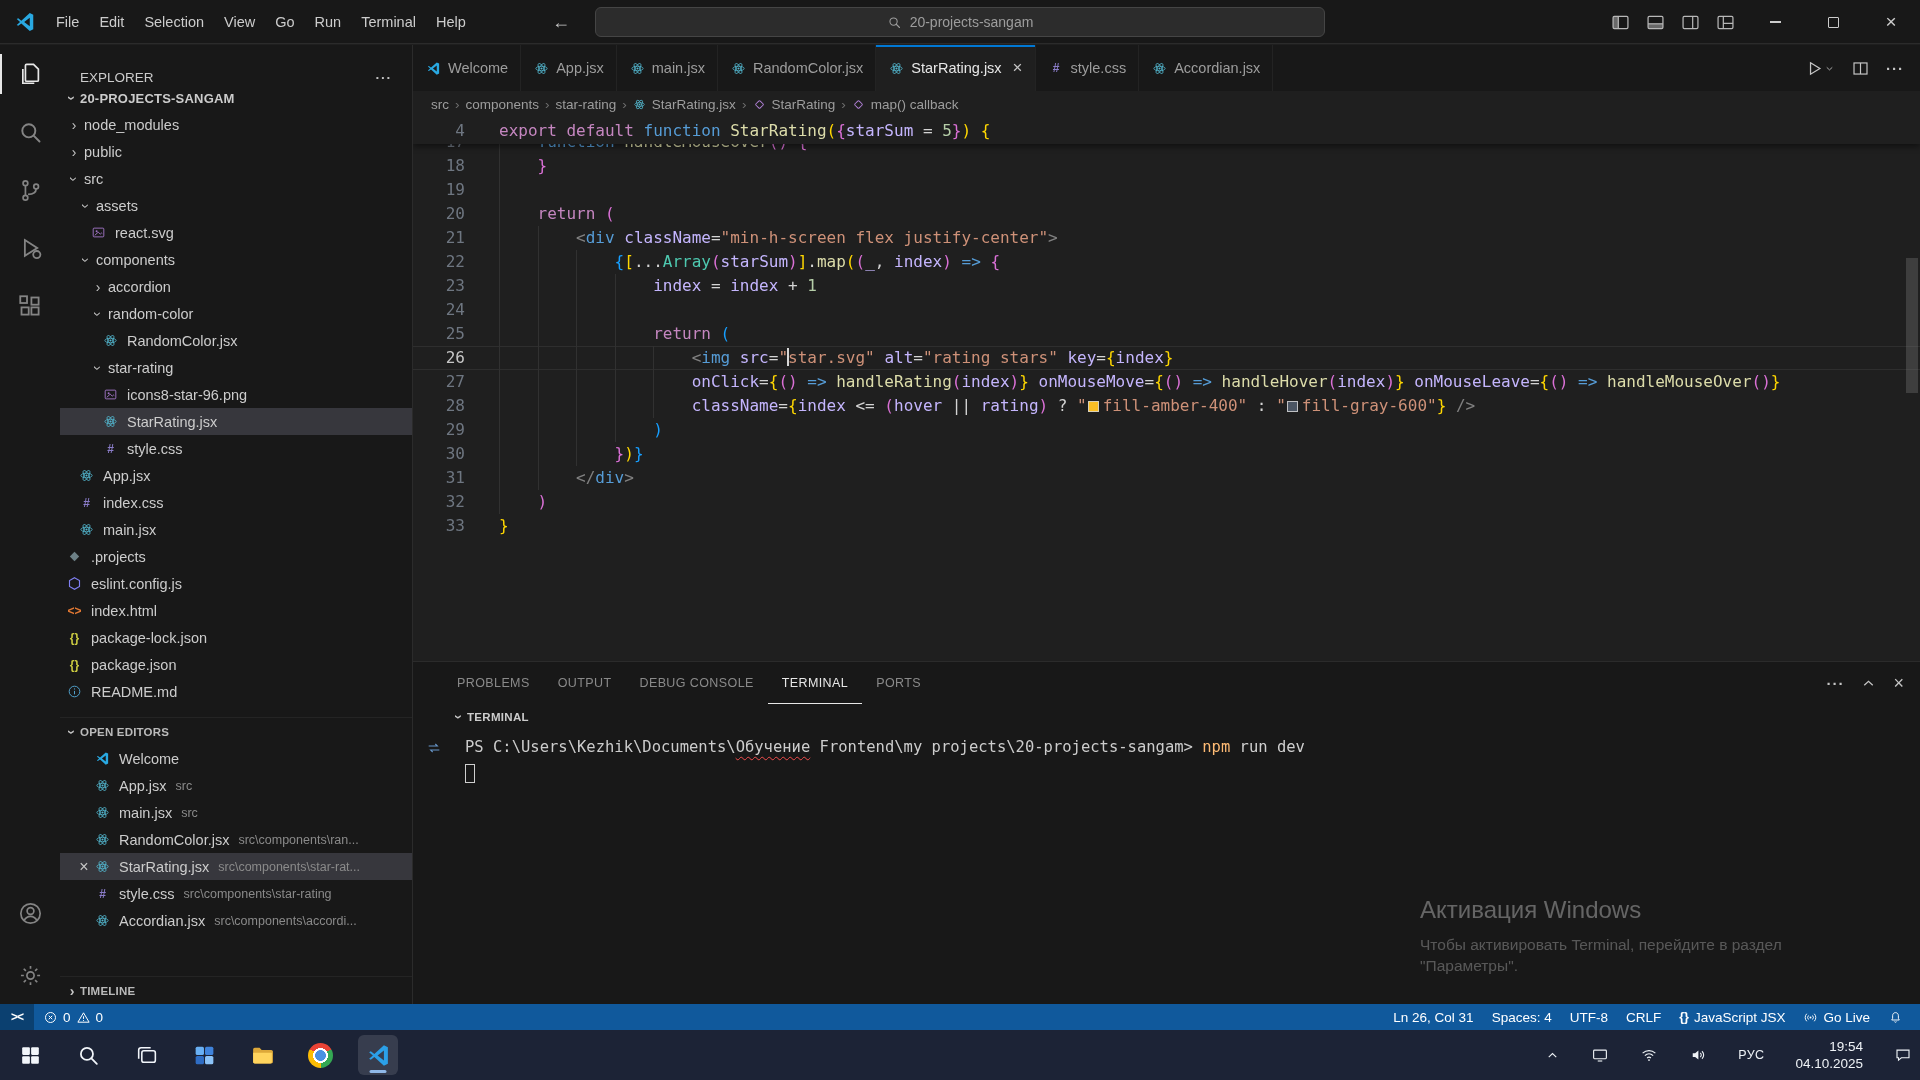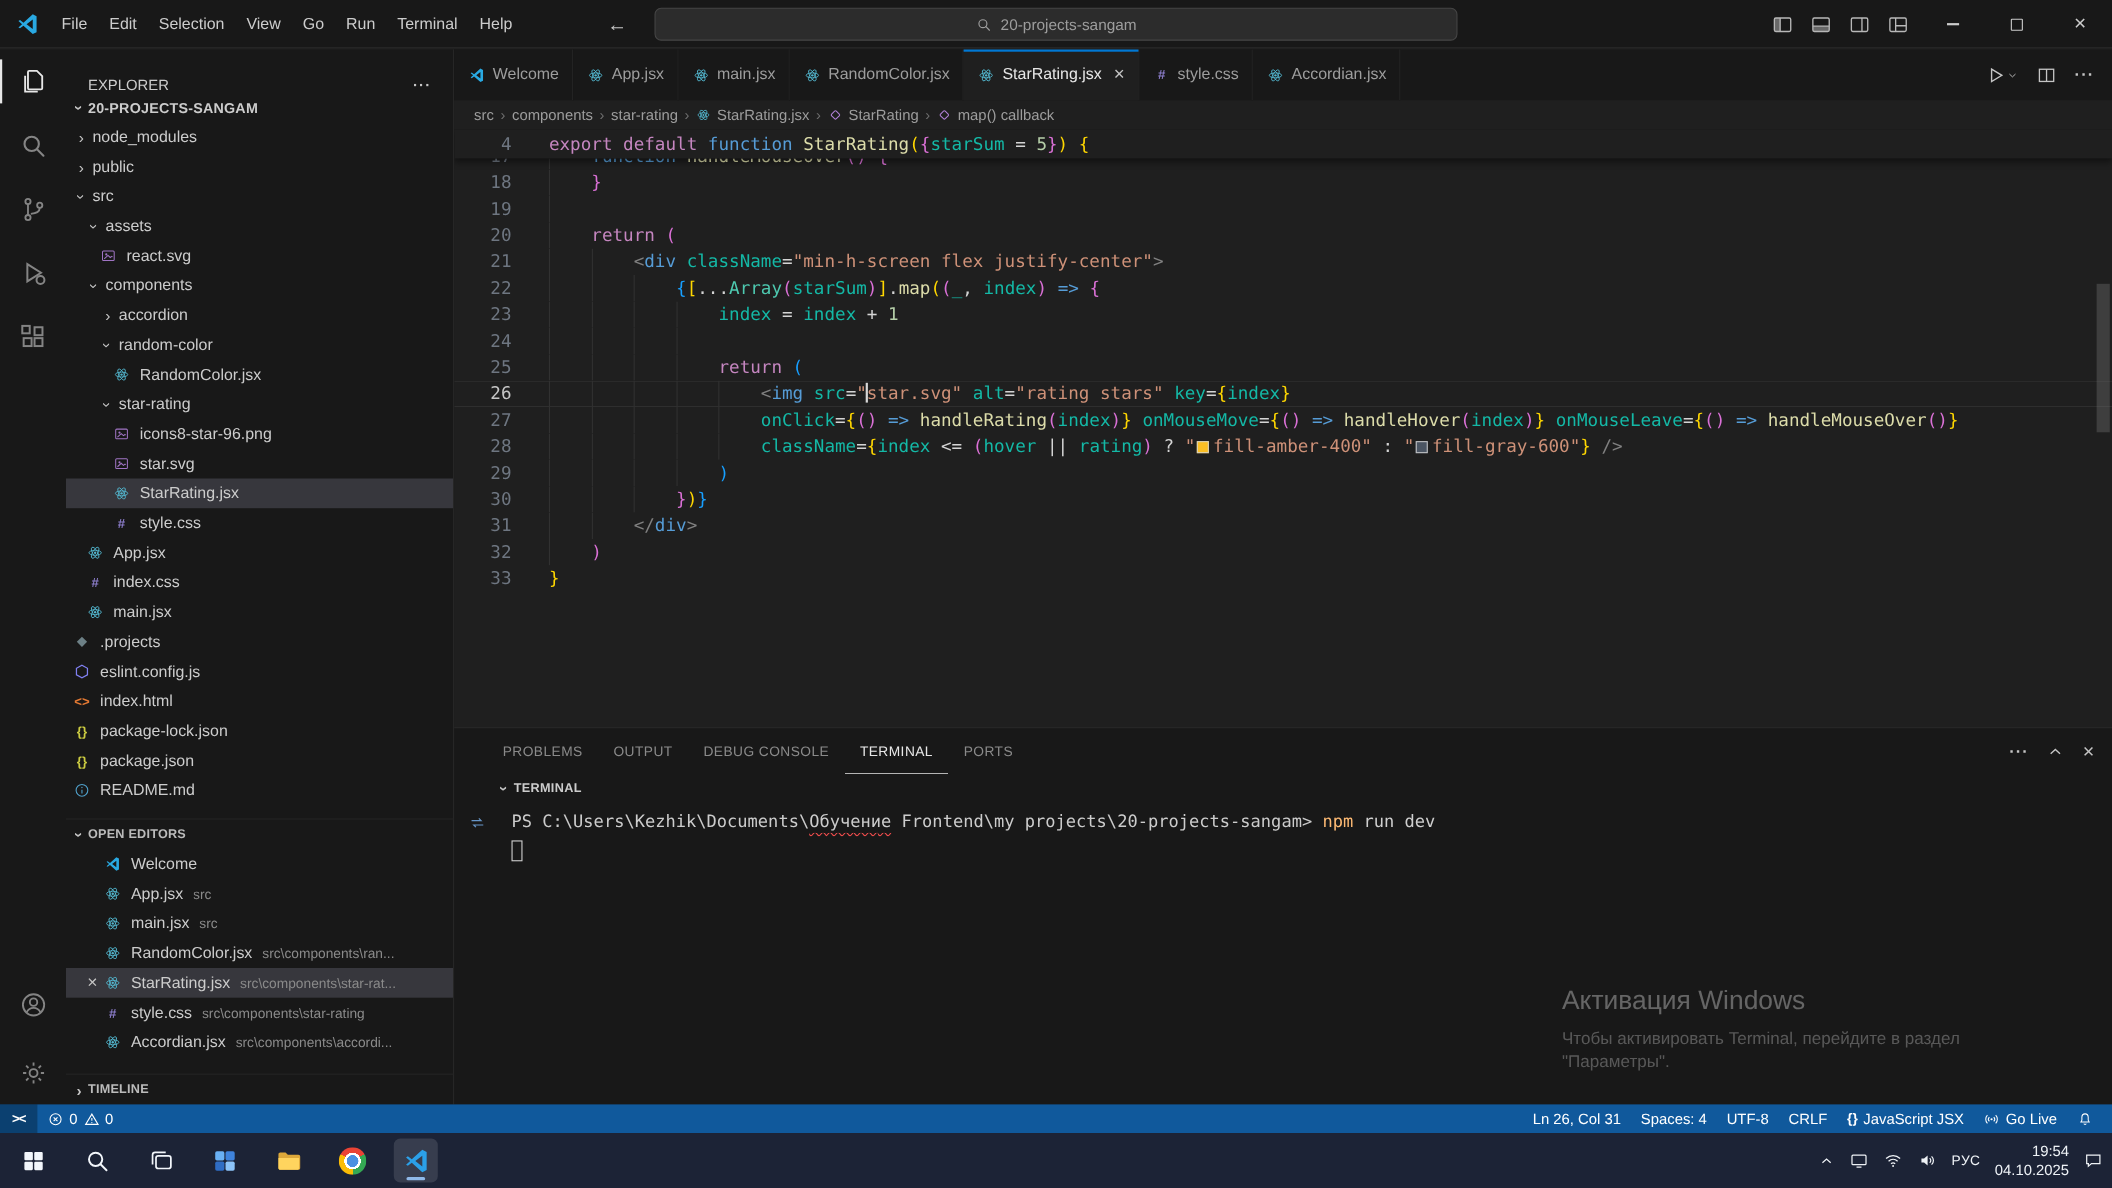--- a/index.html
+++ b/index.html
@@ -95,21 +95,21 @@
   .ln{flex:none;width:52px;text-align:right;color:#6e7681;user-select:none}
   .lc{flex:1;min-width:0;overflow:hidden;padding-left:34px;position:relative}
   .ig{display:inline-block;width:4ch;height:24px;border-left:1px solid #313131;vertical-align:top}
   .clipwrap{height:10px;overflow:hidden}
   .clipwrap .line{margin-top:-14px}
   .cur{box-shadow:inset 0 1px 0 rgba(255,255,255,.07),inset 0 -1px 0 rgba(255,255,255,.07)}
   .cur .ln{color:#c6c6c6}
   .caret{display:inline-block;width:2px;height:18px;background:#d7d7d7;vertical-align:-3px;margin:0 -1px}
   .chip{display:inline-block;width:11px;height:11px;border:1px solid rgba(212,212,212,.85);
      margin:0 4px 0 1px;vertical-align:-1px}
-  .tk-kw{color:#c586c0}.tk-st{color:#569cd6}.tk-fn{color:#dcdcaa}.tk-va{color:#14b8a6}
+  .tk-kw{color:#c586c0}.tk-st{color:#569cd6}.tk-fn{color:#dcdcaa}.tk-va{color:#c4b5fd}
   .tk-str{color:#ce9178}.tk-num{color:#b5cea8}.tk-cls{color:#4ec9b0}.tk-pl{color:#d4d4d4}
   .tk-an{color:#808080}.tk-b1{color:#ffd700}.tk-b2{color:#da70d6}.tk-b3{color:#179fff}
   .sb-thumb{position:absolute;right:2px;top:140px;width:12px;height:135px;background:rgba(121,121,121,.35)}
 
   
   #panel{height:343px;flex:none;background:#181818;border-top:1px solid #2b2b2b;display:flex;flex-direction:column}
   #panelbar{height:42px;flex:none;display:flex;align-items:center;padding-left:30px;position:relative}
   .ptab{padding:0 14px;font-size:12.5px;letter-spacing:.4px;color:#8a8a8a;height:42px;line-height:42px}
   .ptab.active{color:#e7e7e7;box-shadow:inset 0 -1px 0 #e7e7e7}
   #panelactions{position:absolute;right:16px;top:0;height:42px;display:flex;align-items:center;gap:16px;color:#c5c5c5}
@@ -144,21 +144,21 @@
   #taskapps{display:flex;align-items:center;gap:18px;padding-left:10px}
   .tb-app{width:40px;height:40px;border-radius:6px;display:grid;place-items:center;position:relative}
   .tb-app.active{background:rgba(255,255,255,.12)}
   .tb-app.active::after{content:"";position:absolute;bottom:2px;left:50%;transform:translateX(-50%);
     width:17px;height:3px;border-radius:2px;background:#8fb8e8}
   .tb-ic{width:25px;height:25px;color:#f2f6fb;display:block}
   .tb-ic.code{color:#2ba0e8}
   .chrome-ball{width:25px;height:25px;border-radius:50%;
     background:radial-gradient(circle,#4a90e2 0 30%,#ffffff 31% 42%,rgba(0,0,0,0) 43%),
     conic-gradient(from -60deg,#ea4335 0deg 120deg,#34a853 120deg 240deg,#fbbc05 240deg 360deg)}
-  .tray{position:absolute;right:8px;top:0;height:100%;display:flex;align-items:center;gap:13px;color:#eef2f6}
+  .tray{position:absolute;right:8px;top:0;height:100%;display:flex;align-items:center;gap:31px;color:#eef2f6}
   .tr-ic{width:18px;height:18px;display:inline-block}
   .tr-ic.small{width:15px;height:15px}
   .tr-lang{font-size:12.5px;letter-spacing:.4px}
   .tr-clock{text-align:right;font-size:13.5px;line-height:17px}
 </style>
 </head>
 <body>
 
 <svg width="0" height="0" style="position:absolute">
 <defs>
@@ -469,28 +469,20 @@
             <span class="tw exp">›</span>
             <span class="tlabel">star-rating</span>
           </div>
           <div class="trow" style="padding-left: 42px;">
             <span class="fi fi-image">
               <svg class="ic" viewBox="0 0 24 24">
                 <use href="#s-image"></use>
               </svg>
             </span>
             <span class="tlabel">icons8-star-96.png</span>
-          </div>
-          <div class="trow" style="padding-left: 42px;">
-            <span class="fi fi-image">
-              <svg class="ic" viewBox="0 0 24 24">
-                <use href="#s-image"></use>
-              </svg>
-            </span>
-            <span class="tlabel">star.svg</span>
           </div>
           <div class="trow sel" style="padding-left: 42px;">
             <span class="fi fi-react">
               <svg class="ic" viewBox="0 0 24 24">
                 <use href="#s-react"></use>
               </svg>
             </span>
             <span class="tlabel">StarRating.jsx</span>
           </div>
           <div class="trow" style="padding-left: 42px;">

